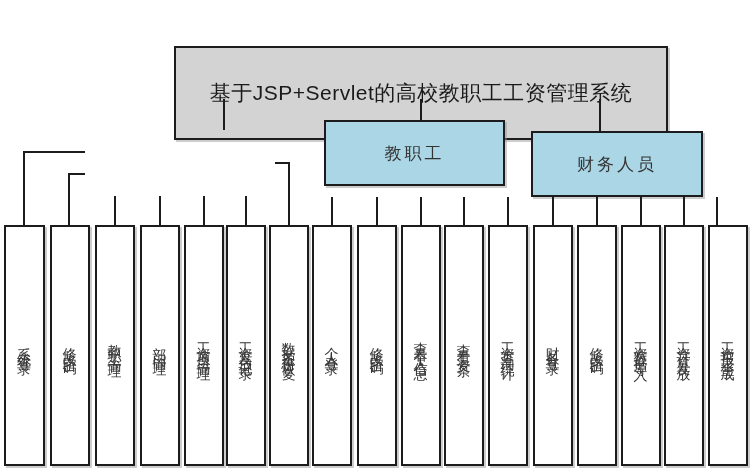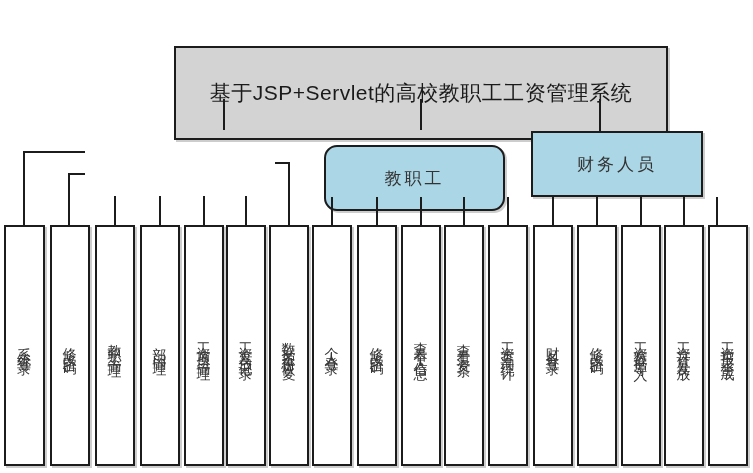--- a/index.html
+++ b/index.html
@@ -60,21 +60,21 @@
 <div id="canvas">
 
   <div class="box title-box" style="left:174px;top:5px;width:494px;height:94px;margin-top:41px;">
     <span>基于JSP+Servlet的高校教职工工资管理系统</span>
   </div>
 
   <div class="line" style="left:223px;top:99px;width:2px;height:31px;"></div>
   <div class="line" style="left:420px;top:99px;width:2px;height:31px;"></div>
   <div class="line" style="left:599px;top:99px;width:2px;height:32px;"></div>
 
-  <div class="box role-box" style="left:324px;top:145px;width:181px;height:66px;border-radius:13px;">
+  <div class="box role-box" style="left:324px;top:120px;width:181px;height:66px;">
     <span>教职工</span>
   </div>
   <div class="box role-box" style="left:531px;top:131px;width:172px;height:66px;">
     <span>财务人员</span>
   </div>
 
   <div class="line" style="left:23px;top:151px;width:62px;height:2px;"></div>
   <div class="line" style="left:23px;top:151px;width:2px;height:74px;"></div>
   <div class="line" style="left:68px;top:173px;width:17px;height:2px;"></div>
   <div class="line" style="left:68px;top:173px;width:2px;height:52px;"></div>

